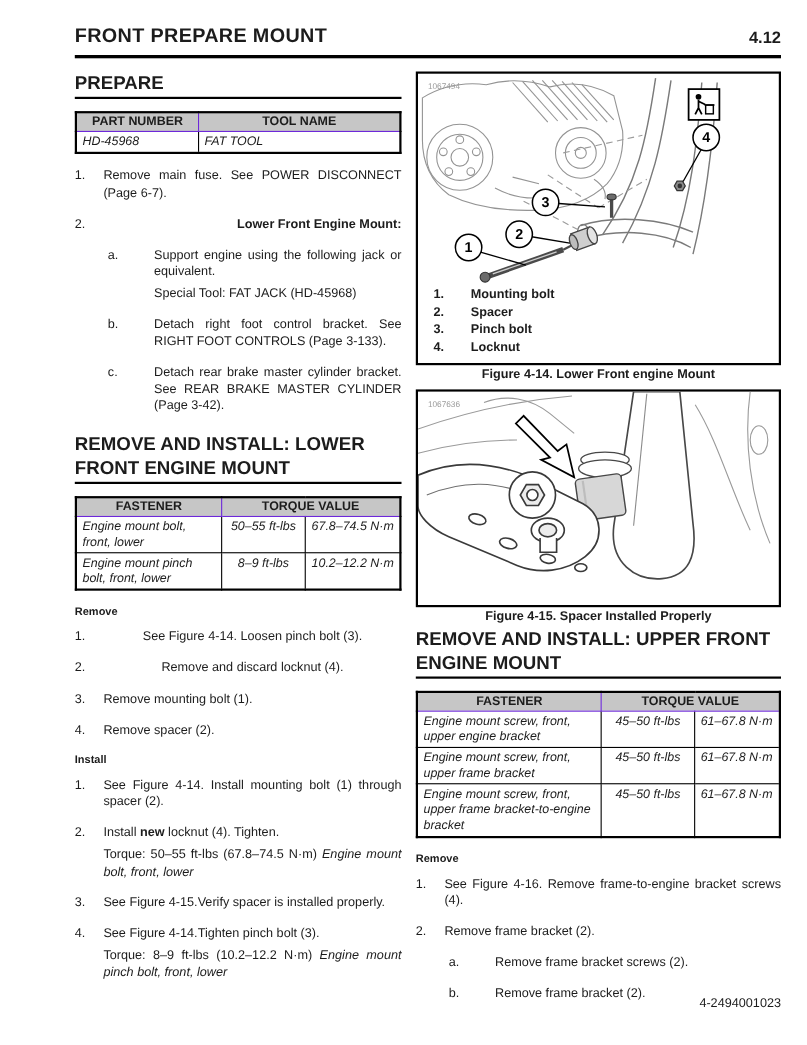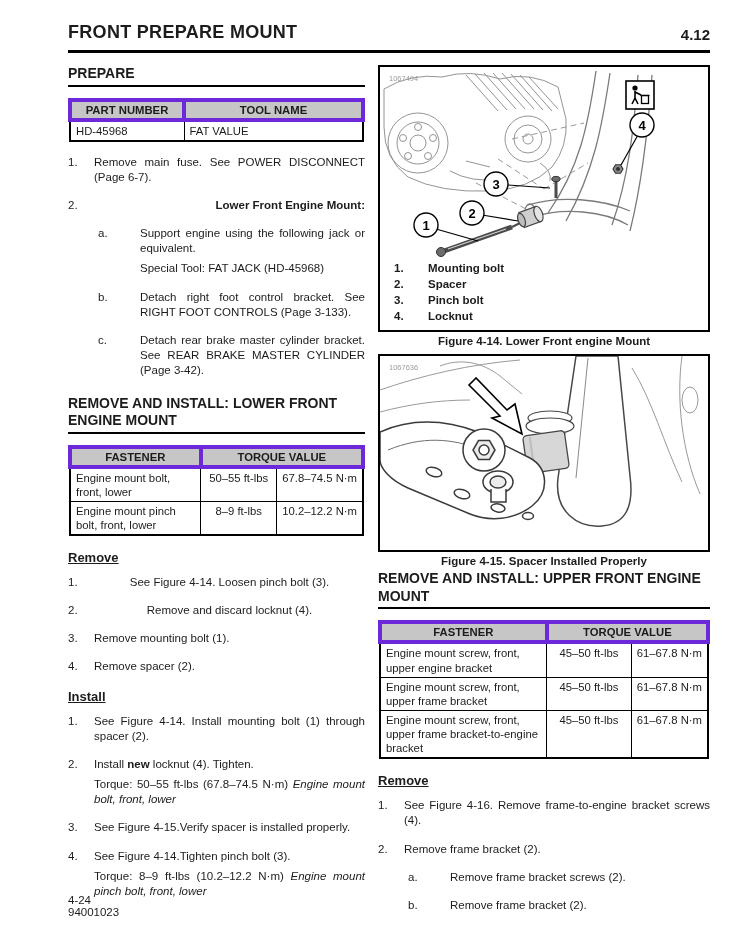--- a/index.html
+++ b/index.html
@@ -14,30 +14,30 @@
   .hdr-title{font-size:18px;font-weight:bold;letter-spacing:.3px;}
   .hdr-num{font-size:15px;font-weight:bold;}
   .hdr-rule{border:0;border-top:3px solid #000;margin:7px 0 12px 0;}
 
   
   .cols{display:flex;gap:13px;align-items:flex-start;}
   .col-l{width:297px;flex:none;}
   .col-r{width:332px;flex:none;}
 
   
-  .h2{font-size:14px;font-weight:bold;border-bottom:2px solid #000;
+  .h2{font-size:17px;font-weight:bold;border-bottom:2px solid #000;
       padding-bottom:2px;margin:0 0 11px 0;line-height:1.25;}
-  .h3{font-size:13px;font-weight:bold;margin:14px 0 10px 0;text-decoration:underline;}
+  .h3{font-size:10px;font-weight:bold;margin:14px 0 10px 0;}
 
   
   table{border-collapse:collapse;width:100%;font-size:11.3px;margin-bottom:13px;}
   table{border:2px solid #000;}
-  th{background:var(--th-bg,#c6c6c6);border:4px solid #6d28d9;font-weight:bold;
+  th{background:var(--th-bg,#c6c6c6);border:1px solid #6d28d9;font-weight:bold;
      text-align:center;padding:2px 4px;}
-  td{border:1px solid #000;padding:2px 5px;vertical-align:top;line-height:1.25;}
+  td{border:1px solid #000;padding:2px 5px;vertical-align:top;line-height:1.25;font-style:italic;}
   td.ctr{text-align:center;white-space:nowrap;}
   td.nm{white-space:nowrap;}
 
   
   .step{display:flex;font-size:11.5px;line-height:1.32;margin-bottom:13px;}
   .step-num{width:26px;flex:none;}
   .step-body{flex:1;text-align:justify;}
   .sub{display:flex;font-size:11.5px;line-height:1.32;margin:13px 0 13px 30px;}
   .sub-letter{width:42px;flex:none;}
   .sub-body{flex:1;text-align:justify;}
@@ -48,21 +48,21 @@
   
   .figbox{border:2px solid #000;background:#fff;}
   .figbox svg{display:block;}
   .legend{padding:0 10px 6px 14px;font-size:11.5px;font-weight:bold;line-height:1.38;}
   .leg-row{display:flex;}
   .leg-num{width:34px;flex:none;}
   .figcap{text-align:center;font-weight:bold;font-size:11.5px;margin:3px 0 7px 0;}
 
   
   .ftr{position:absolute;left:68px;right:24px;bottom:32px;display:flex;
-       justify-content:flex-end;font-size:11.5px;flex-direction:column;}
+       justify-content:flex-end;font-size:11.5px;}
 </style>
 </head>
 <body>
 
 <div class="page">
 
   <div class="hdr">
     <span class="hdr-title">FRONT PREPARE MOUNT</span>
     <span class="hdr-num">4.12</span>
   </div>
@@ -75,21 +75,21 @@
       <div class="h2">PREPARE</div>
 
       <table>
         <tbody>
             <tr>
           <th style="width:102px">PART NUMBER</th>
           <th>TOOL NAME</th>
         </tr>
         <tr>
           <td>HD-45968</td>
-          <td>FAT VALUE</td>
+          <td>FAT TOOL</td>
         </tr>
       </tbody>
         </table>
 
       <div class="step">
         <span class="step-num">1.</span>
         <span class="step-body">Remove main fuse. See POWER DISCONNECT (Page 6-7).</span>
       </div>
 
       <div class="step" style="margin-bottom:10px">

